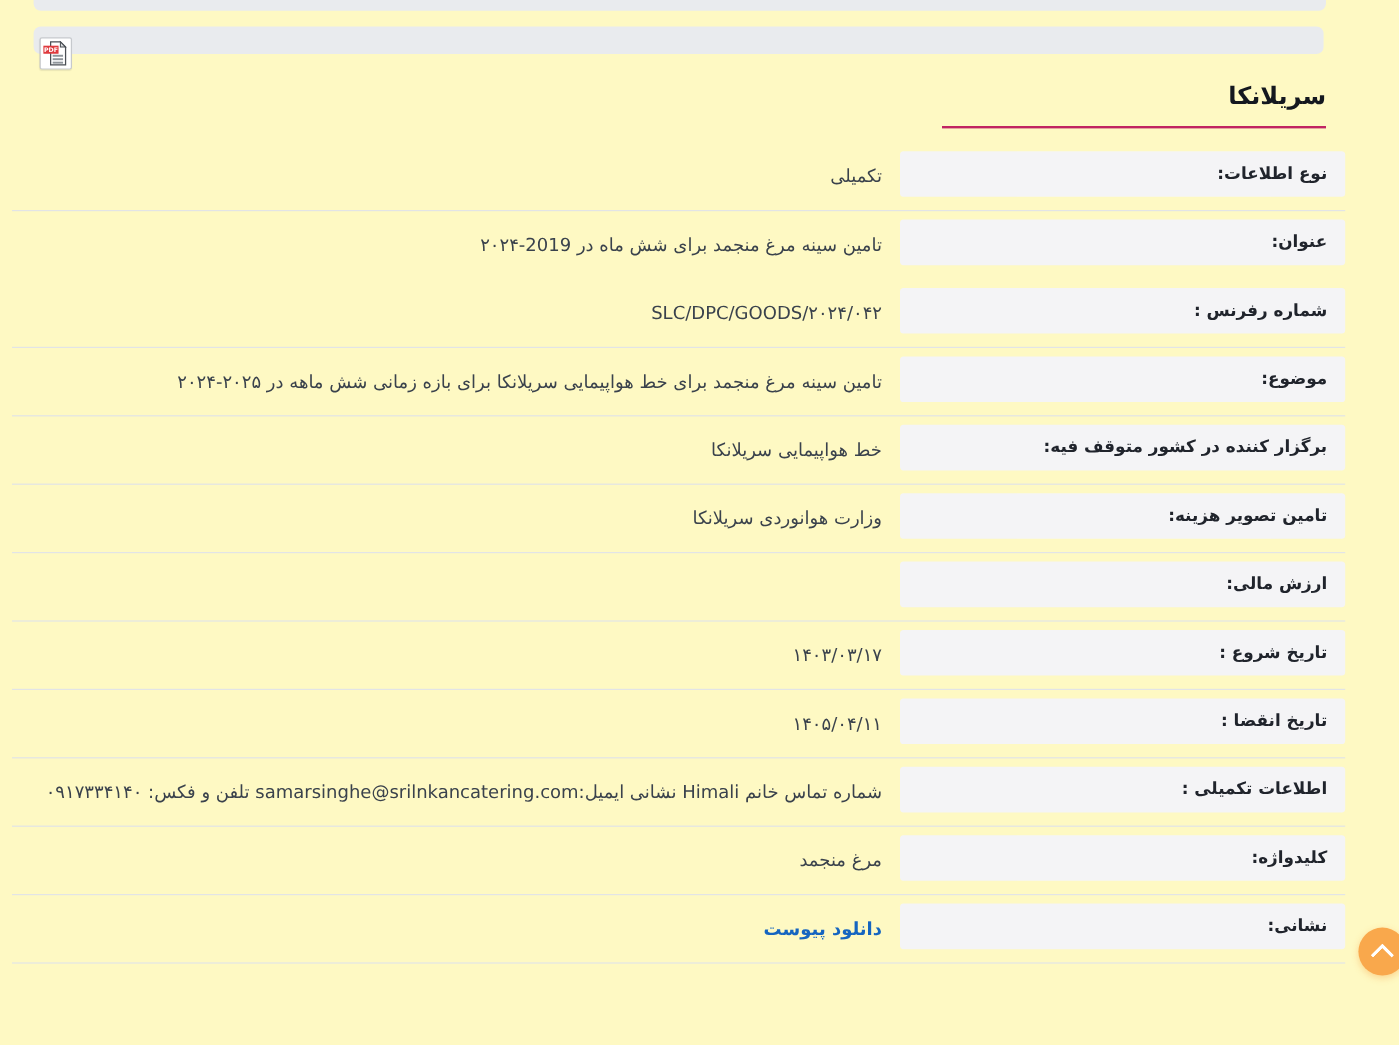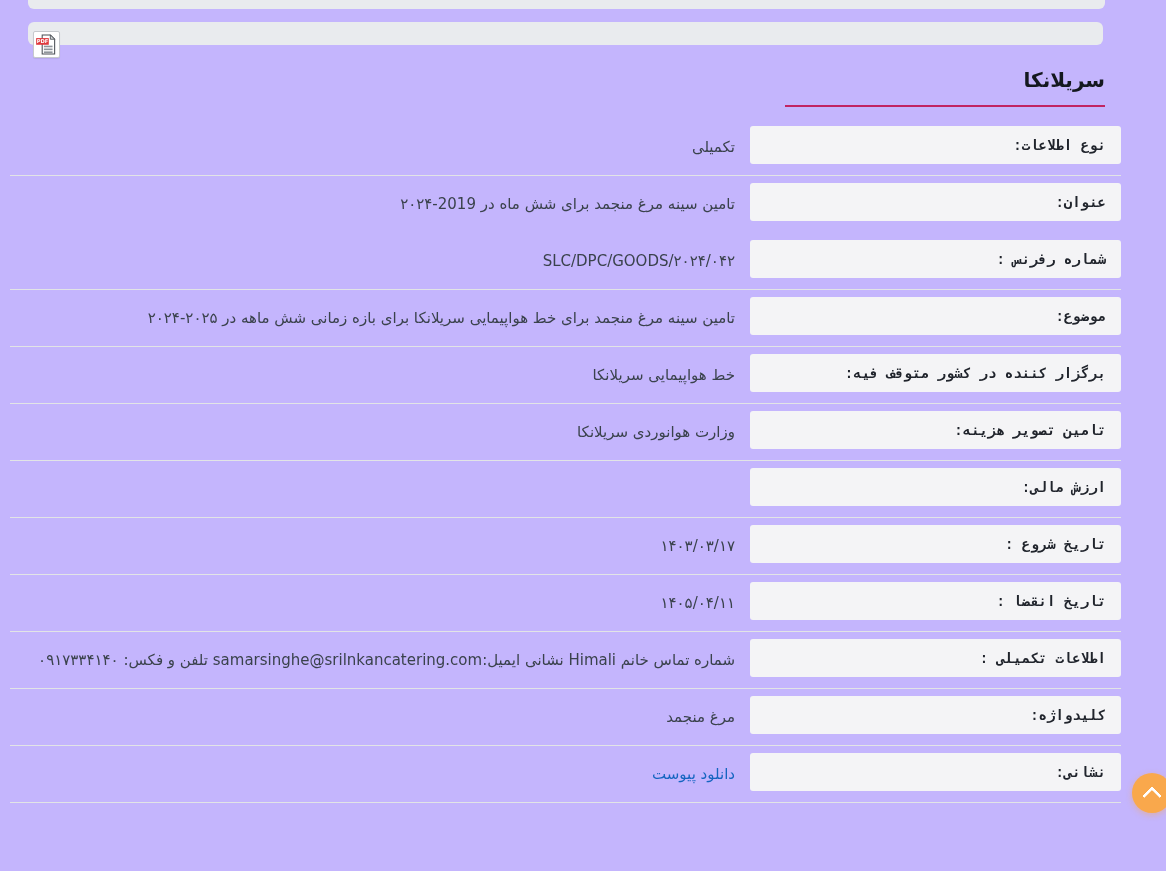--- a/index.html
+++ b/index.html
@@ -1,17 +1,17 @@
 <!DOCTYPE html>
 <html lang="fa" dir="rtl" style="--accent: #c12462; --link: #1565c0; --scrolltop: #f9a84c;"><head>
 <meta charset="utf-8">
 <style>
   html,body{margin:0;padding:0;background:#fff;}
   .page{
-    position:relative;width:1166px;height:871px;overflow:hidden;background:#c4b5fd;
+    position:relative;width:1166px;height:871px;overflow:hidden;background:#fef9c3;
     font-family:"DejaVu Sans","Liberation Sans",sans-serif;direction:rtl;
   }
   
   .bar-top{
     position:absolute;top:0;left:28px;width:1077px;height:9px;
     background:#e9ebee;border-radius:0 0 6px 6px;
   }
   .bar-second{
     position:absolute;top:22px;left:28px;width:1075px;height:23px;
     background:#e9ebee;border-radius:6px;
@@ -34,28 +34,28 @@
   .details{position:absolute;top:119px;right:45px;width:1111px;}
   .details-row{
     display:flex;height:57px;box-sizing:border-box;
     border-bottom:1px solid #e2e4e6;column-gap:15px;
   }
   .details-row:nth-child(2){border-bottom:none;}
   .label-cell{
     width:371px;min-width:371px;height:38px;margin-top:7px;
     background:#f4f4f6;border-radius:3px;box-sizing:border-box;padding:0 15px;
     display:flex;align-items:center;
-    font-size:14px;font-weight:bold;color:#20242c;font-family:Liberation Mono, monospace;
+    font-size:14px;font-weight:bold;color:#20242c;
   }
   .value-cell{
     flex:1;display:flex;align-items:center;justify-content:flex-start;
     font-size:15px;color:#3a424c;line-height:1.5;
   }
   .attachment-link{
-    color:var(--link,#1565c0);font-weight:normal;text-decoration:none;font-size:15px;
+    color:var(--link,#1565c0);font-weight:bold;text-decoration:none;font-size:15px;
   }
   
   .scroll-top{
     position:absolute;top:773px;left:1132px;width:40px;height:40px;border:none;
     border-radius:50%;background:var(--scrolltop,#f9a84c);cursor:pointer;
     display:flex;align-items:center;justify-content:center;
     box-shadow:0 2px 6px rgba(249,168,76,.45);
   }
   .chevron-up{
     width:11px;height:11px;margin-top:5px;

